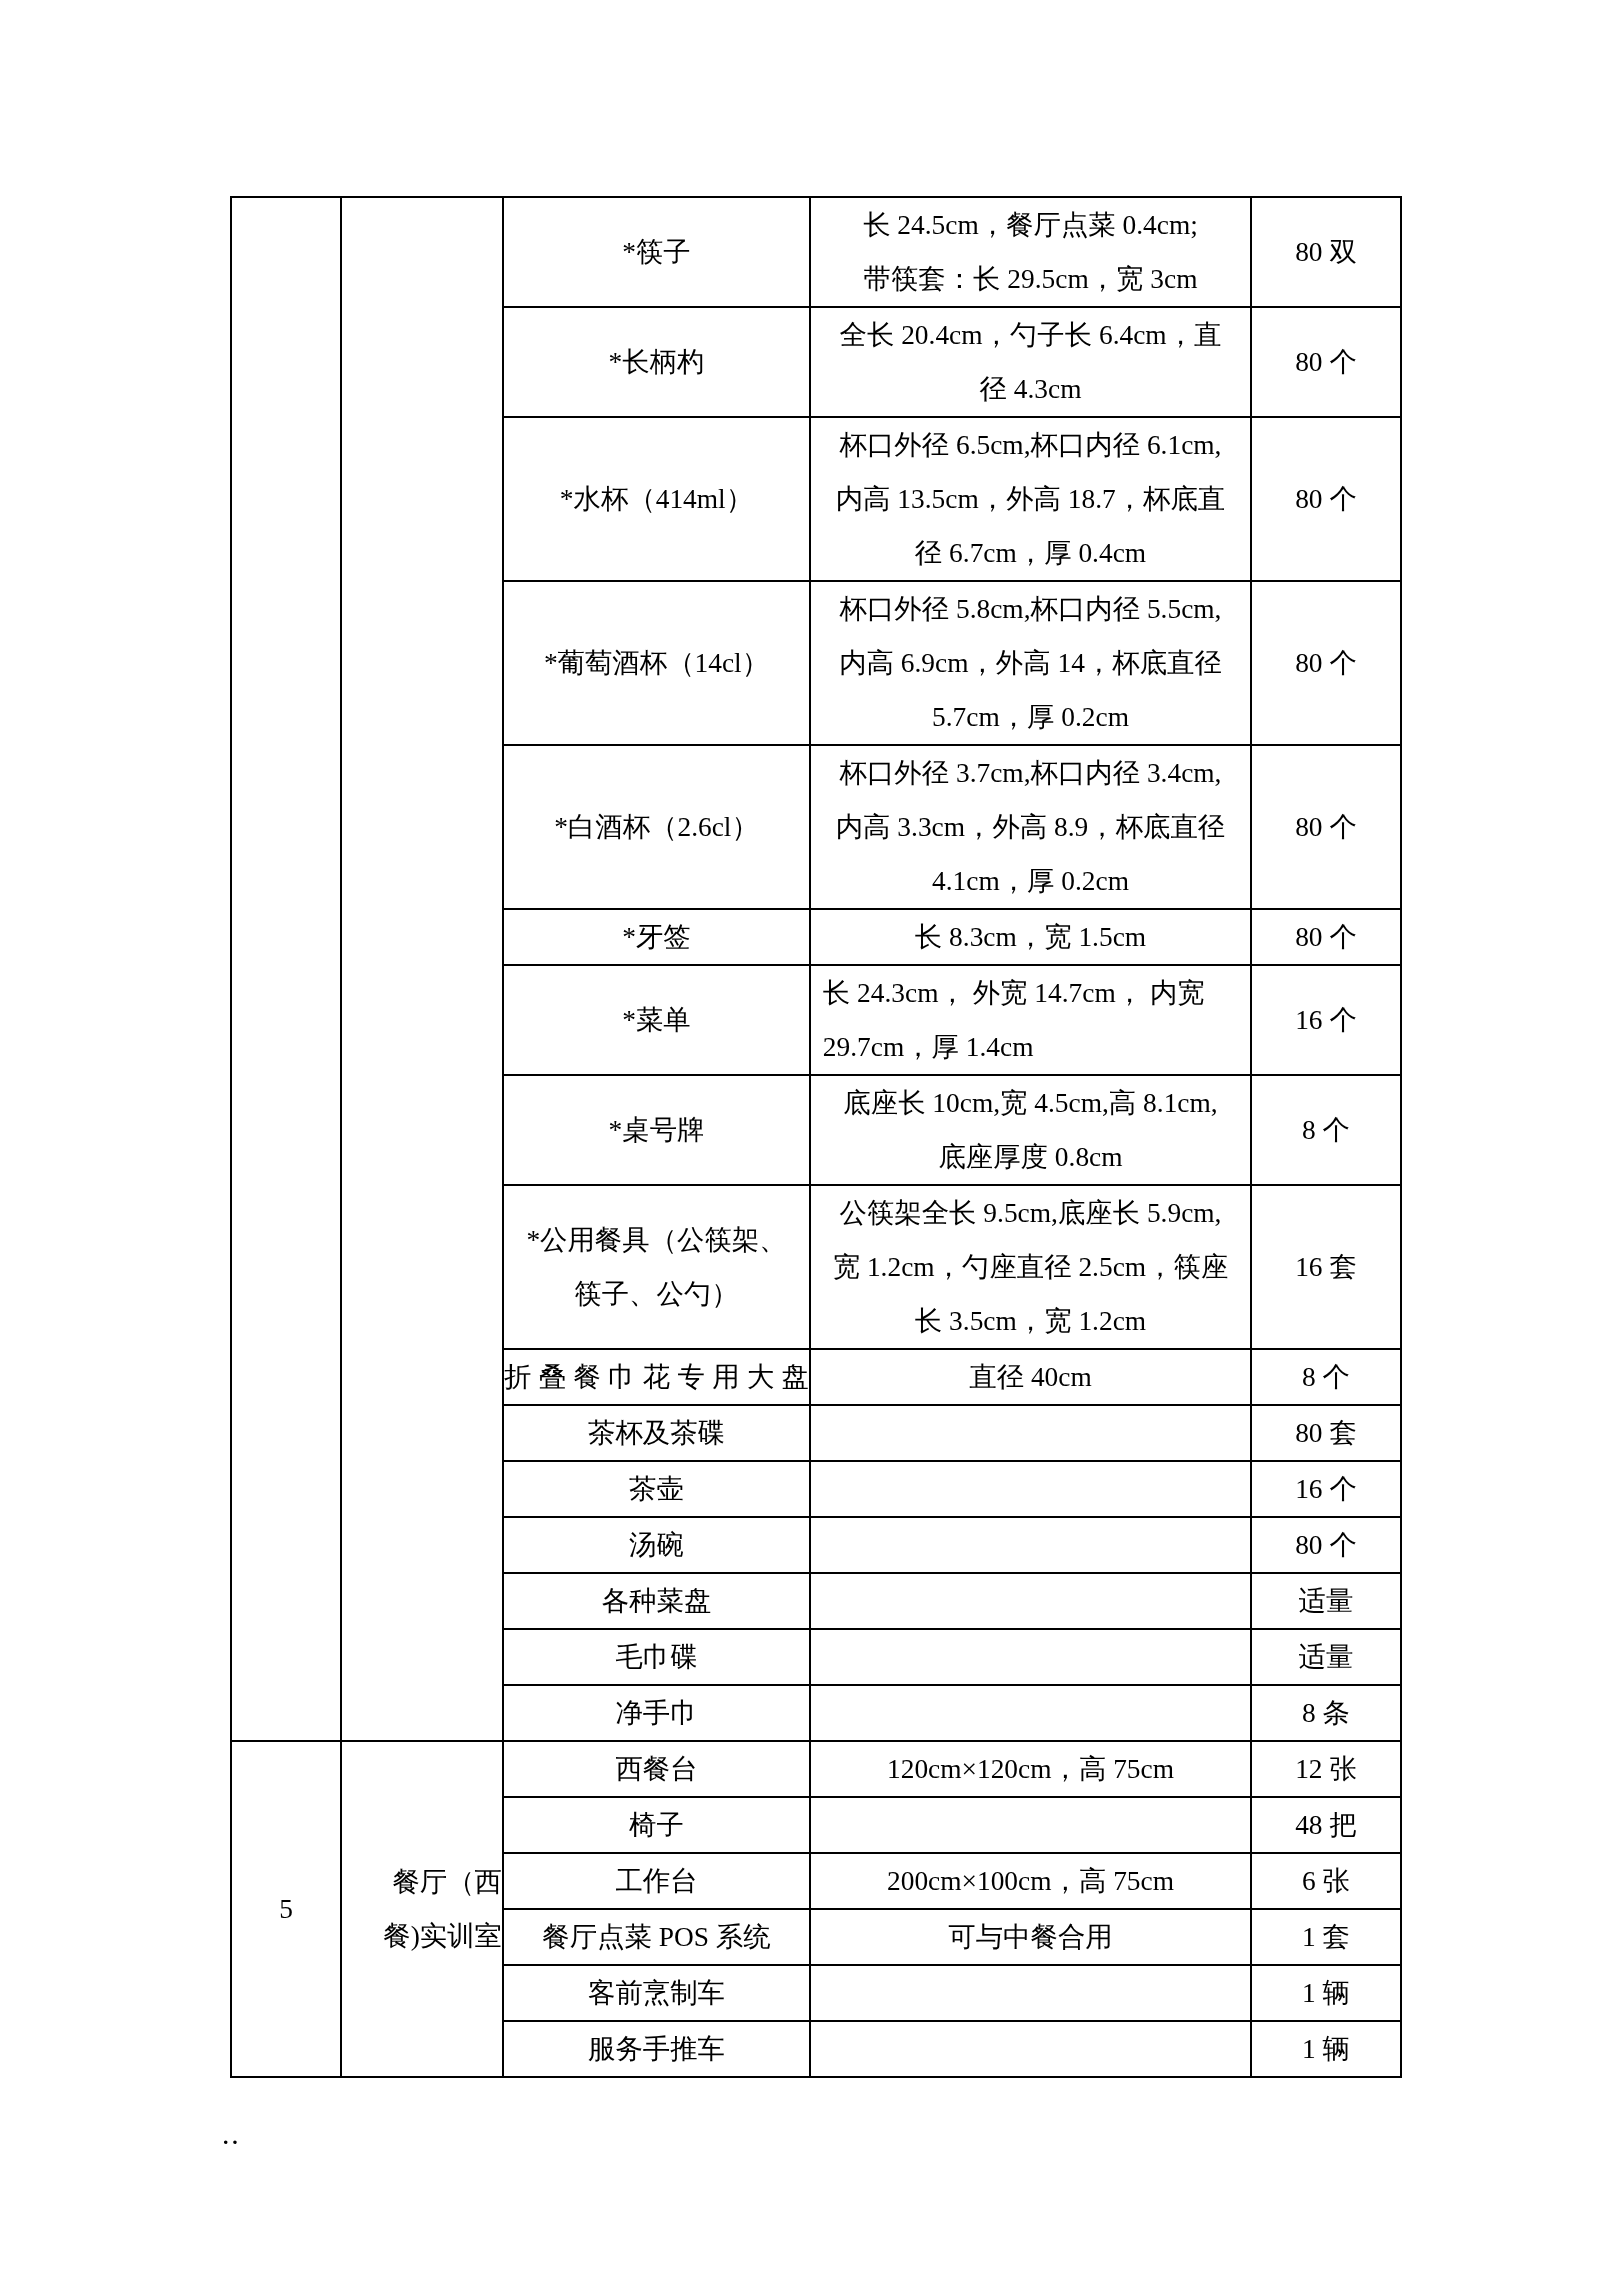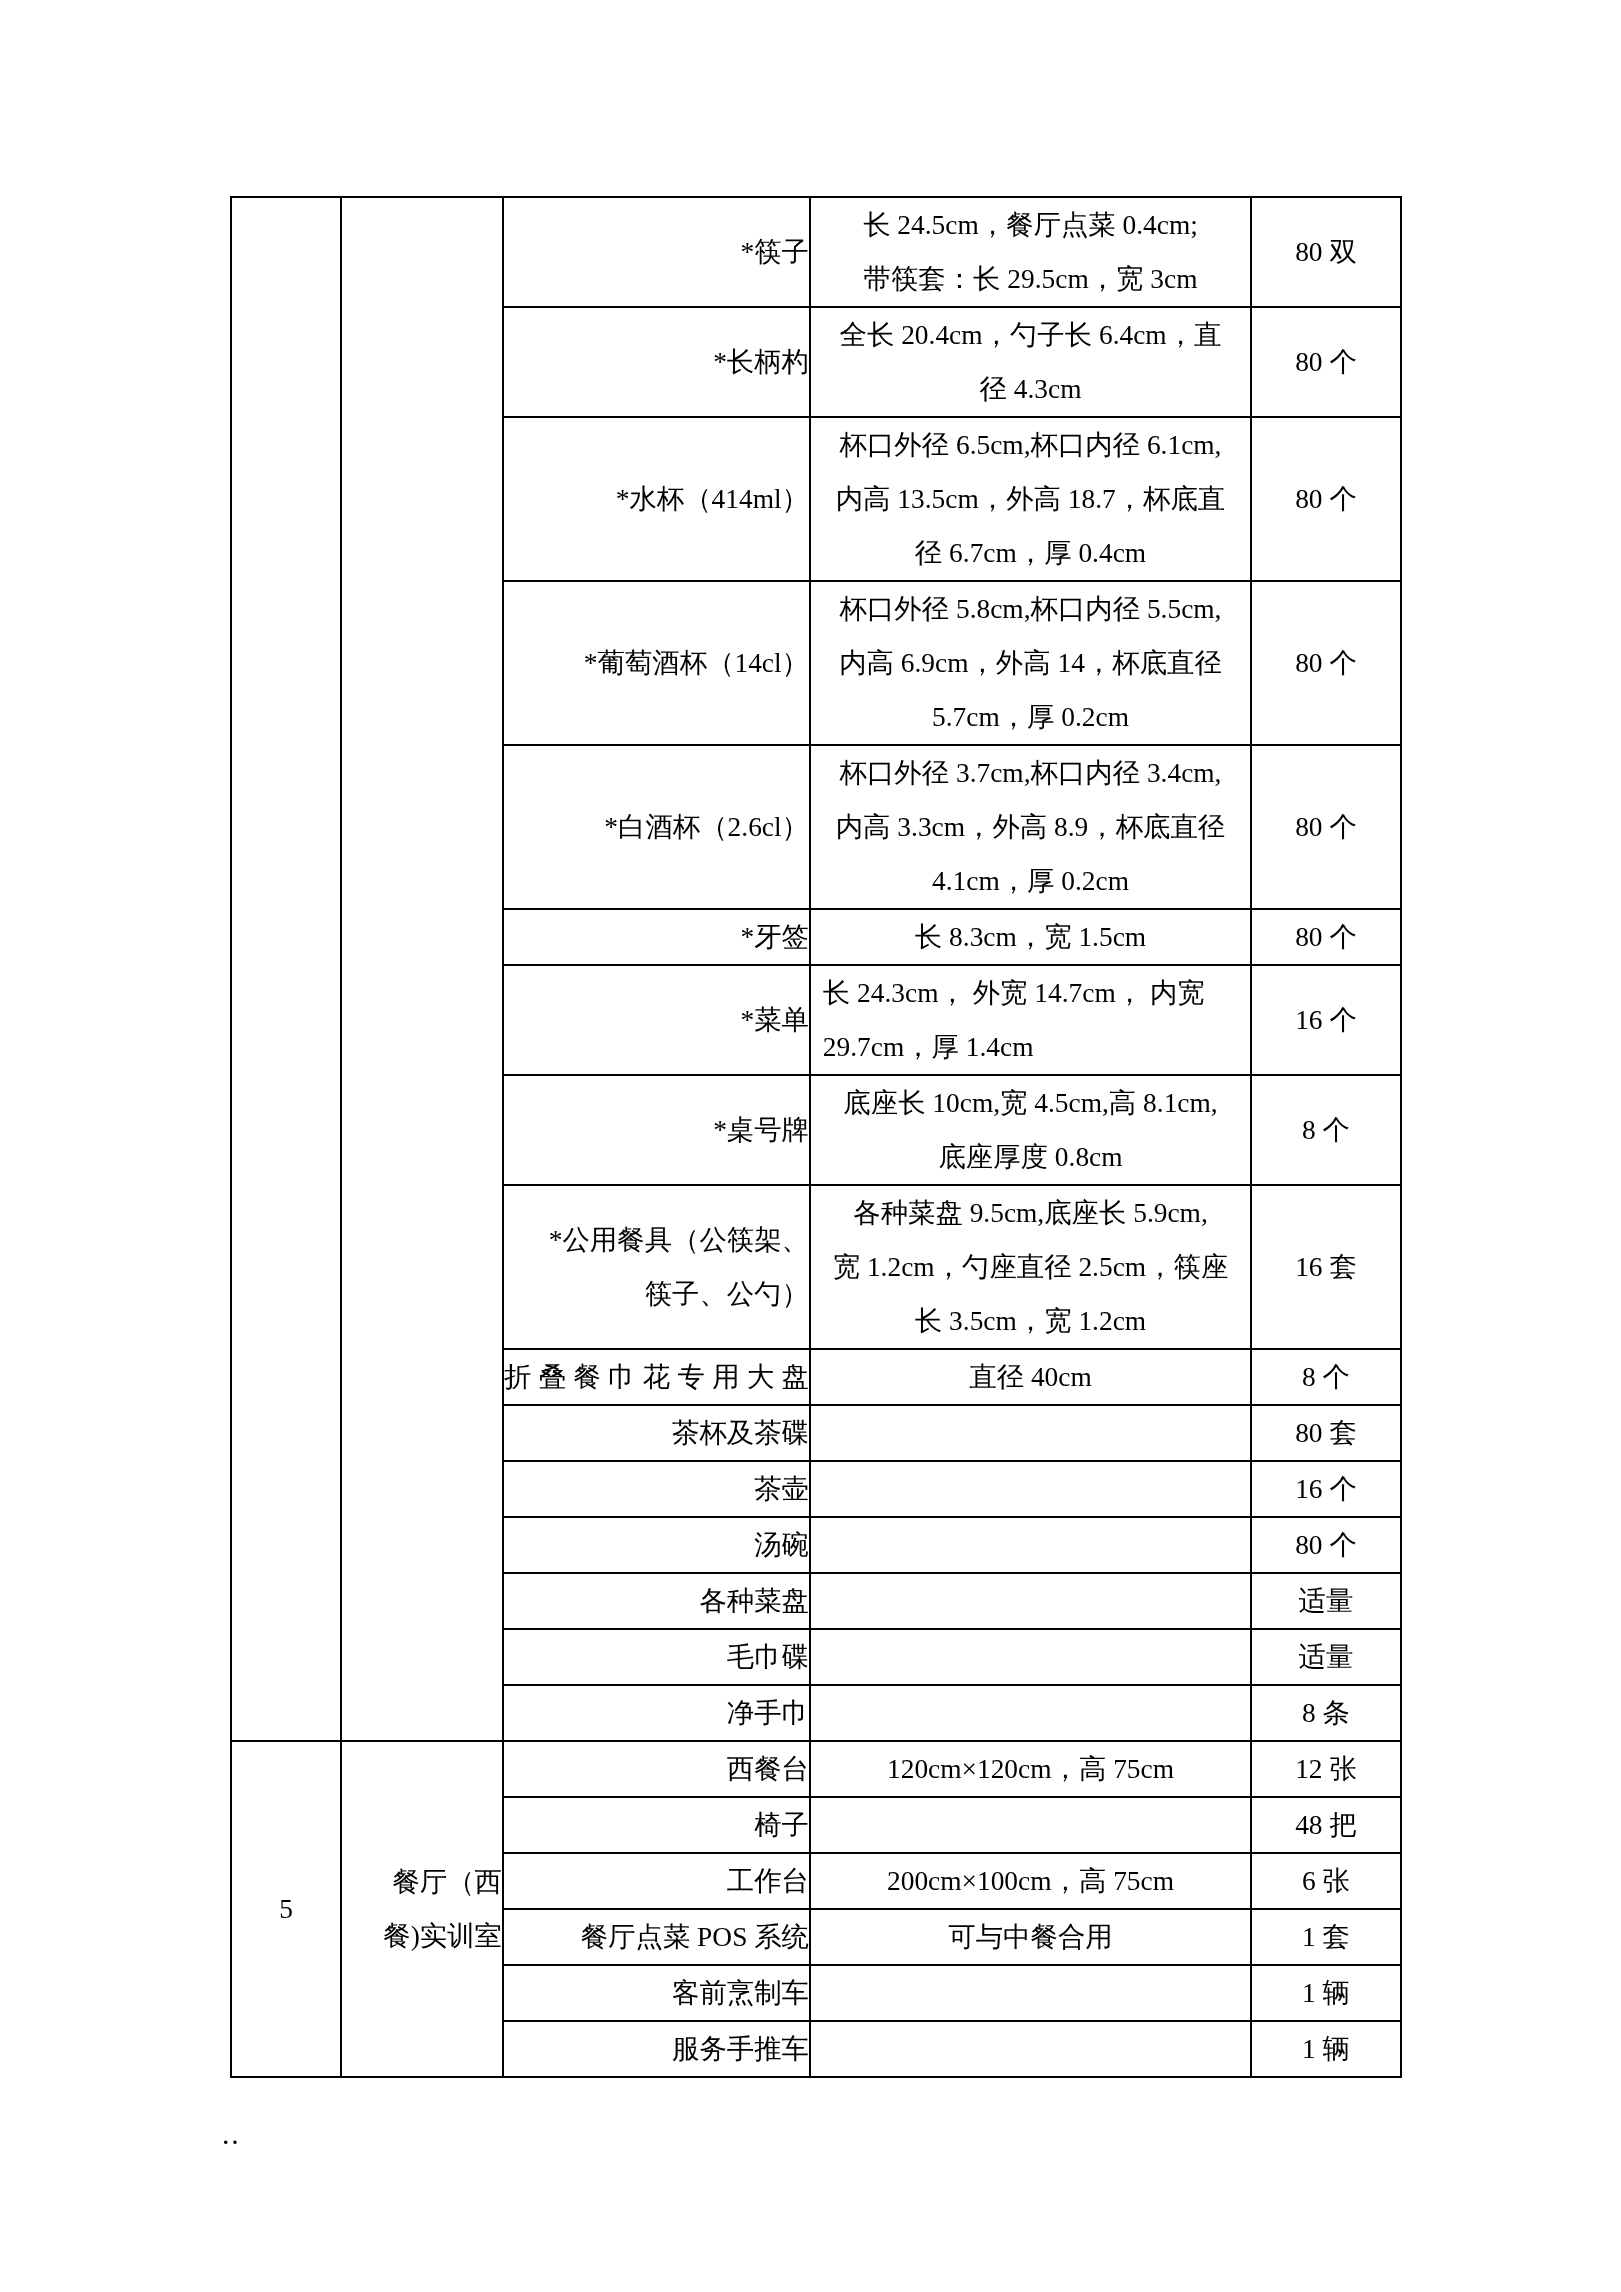--- a/index.html
+++ b/index.html
@@ -34,21 +34,21 @@
   }
   td.cell-num {
     text-align: center;
   }
   td.cell-category {
     text-align: right;
     white-space: pre-line;
     border-radius: 27px;
   }
   td.cell-item {
-    text-align: right;
+    text-align: center;
     padding: 0 7.8px 0 12.7px;
     white-space: pre-line;
   }
   td.cell-item.stretch {
     text-align: justify;
     text-align-last: justify;
     text-justify: inter-character;
   }
   td.cell-spec {
     text-align: center;
@@ -134,21 +134,21 @@
         </tr>
         <tr style="height: 108px;">
           <td class="cell-item">*桌号牌</td>
           <td class="cell-spec">底座长 10cm,宽 4.5cm,高 8.1cm,
 底座厚度 0.8cm</td>
           <td class="cell-qty">8 个</td>
         </tr>
         <tr style="height: 162px;">
           <td class="cell-item">*公用餐具（公筷架、
 筷子、公勺）</td>
-          <td class="cell-spec">各种菜盘 9.5cm,底座长 5.9cm,
+          <td class="cell-spec">公筷架全长 9.5cm,底座长 5.9cm,
 宽 1.2cm，勺座直径 2.5cm，筷座
 长 3.5cm，宽 1.2cm</td>
           <td class="cell-qty">16 套</td>
         </tr>
         <tr style="height: 54px;">
           <td class="cell-item stretch">折叠餐巾花专用大盘</td>
           <td class="cell-spec">直径 40cm</td>
           <td class="cell-qty">8 个</td>
         </tr>
         <tr style="height: 54px;">

